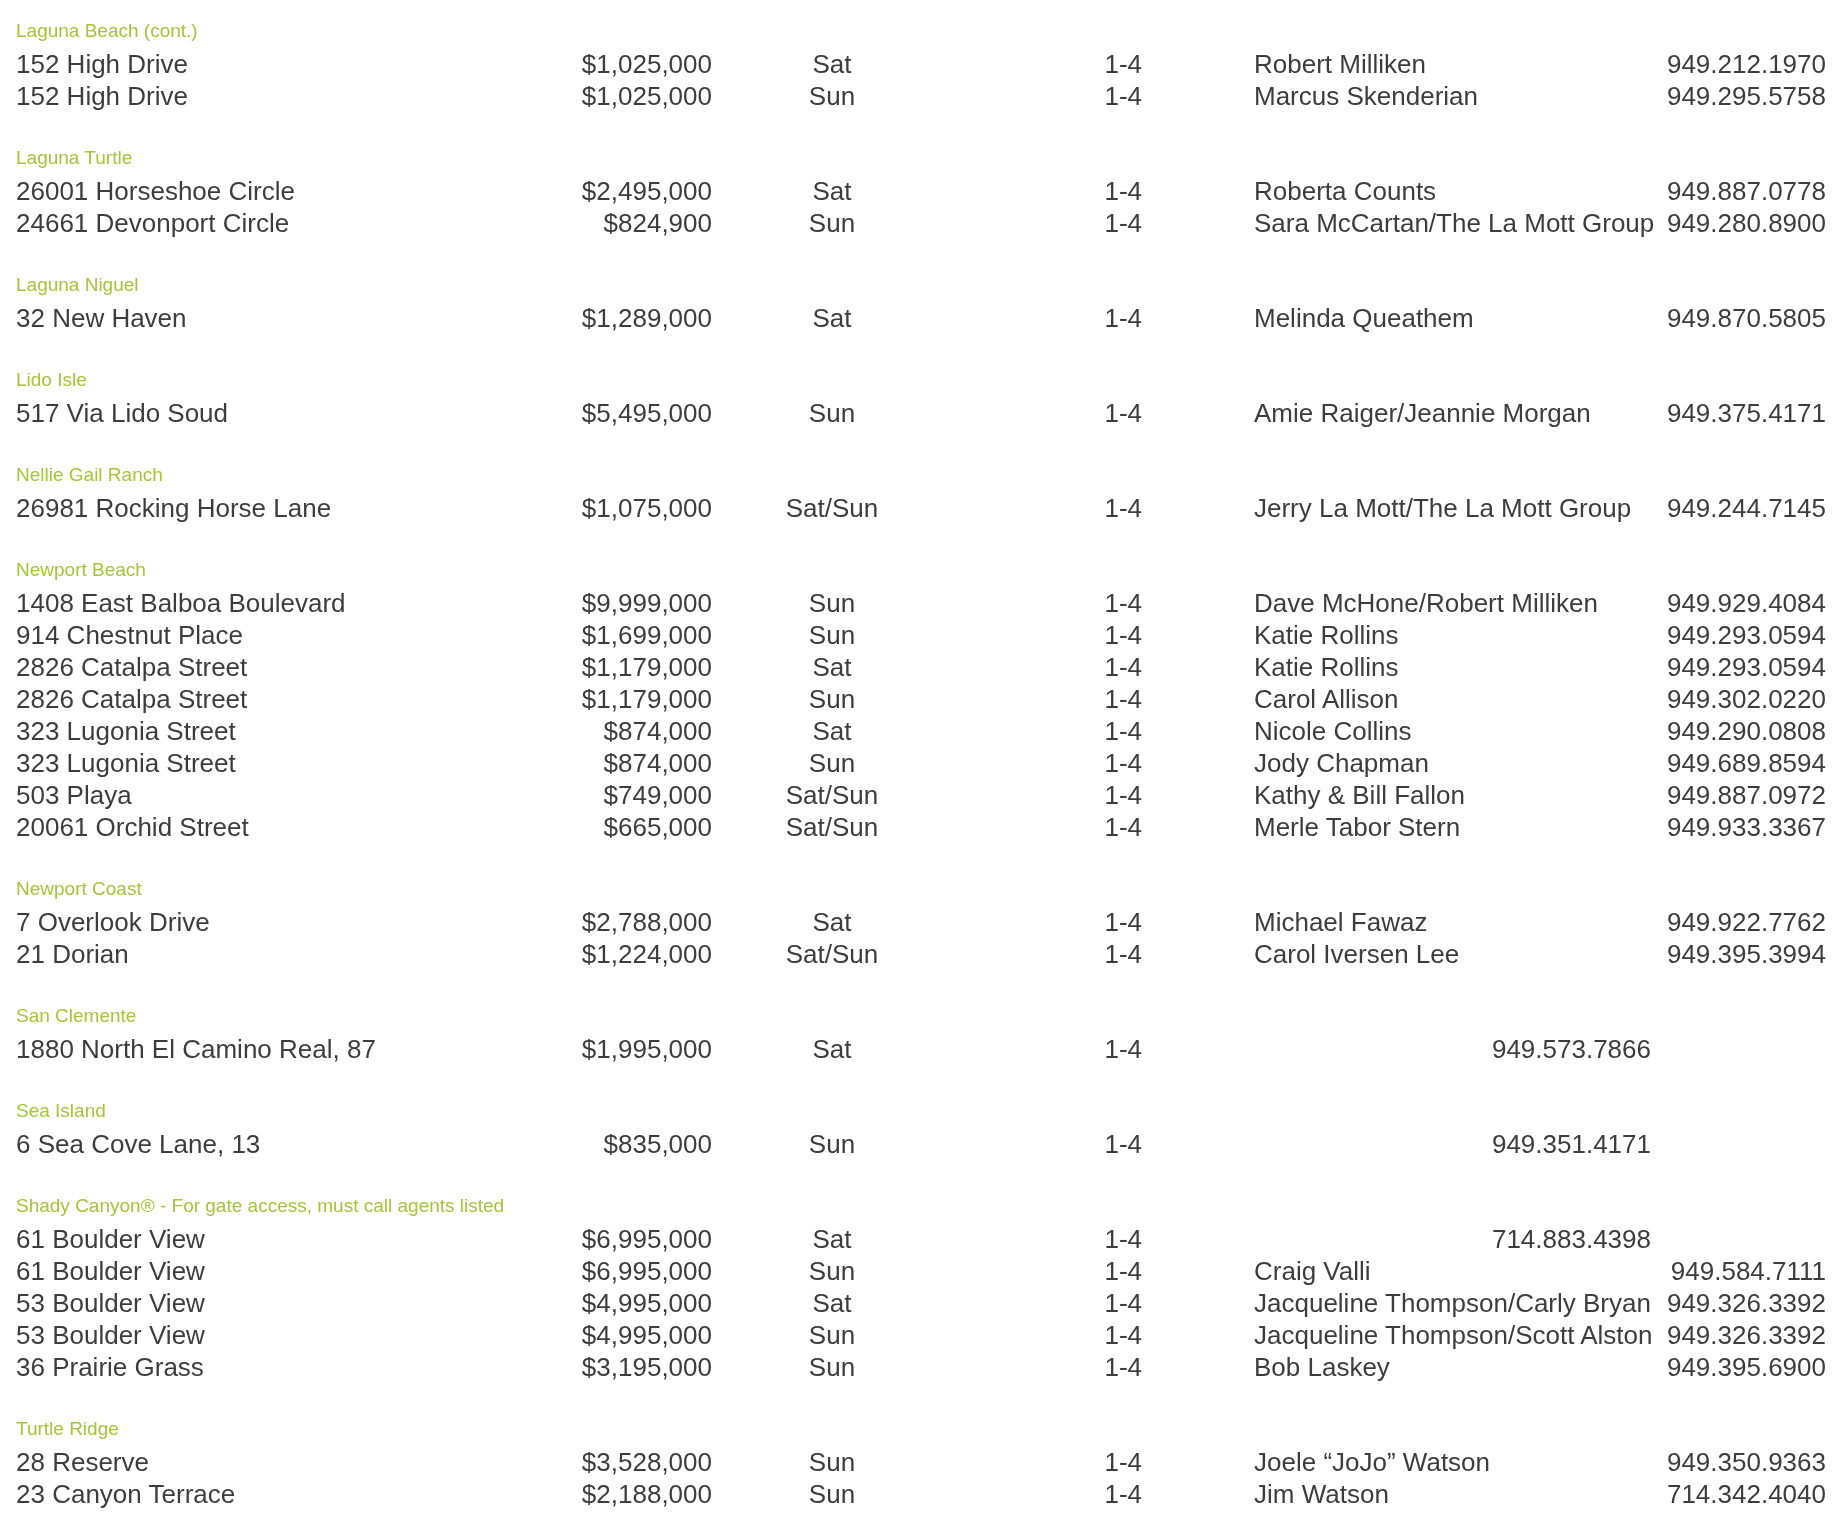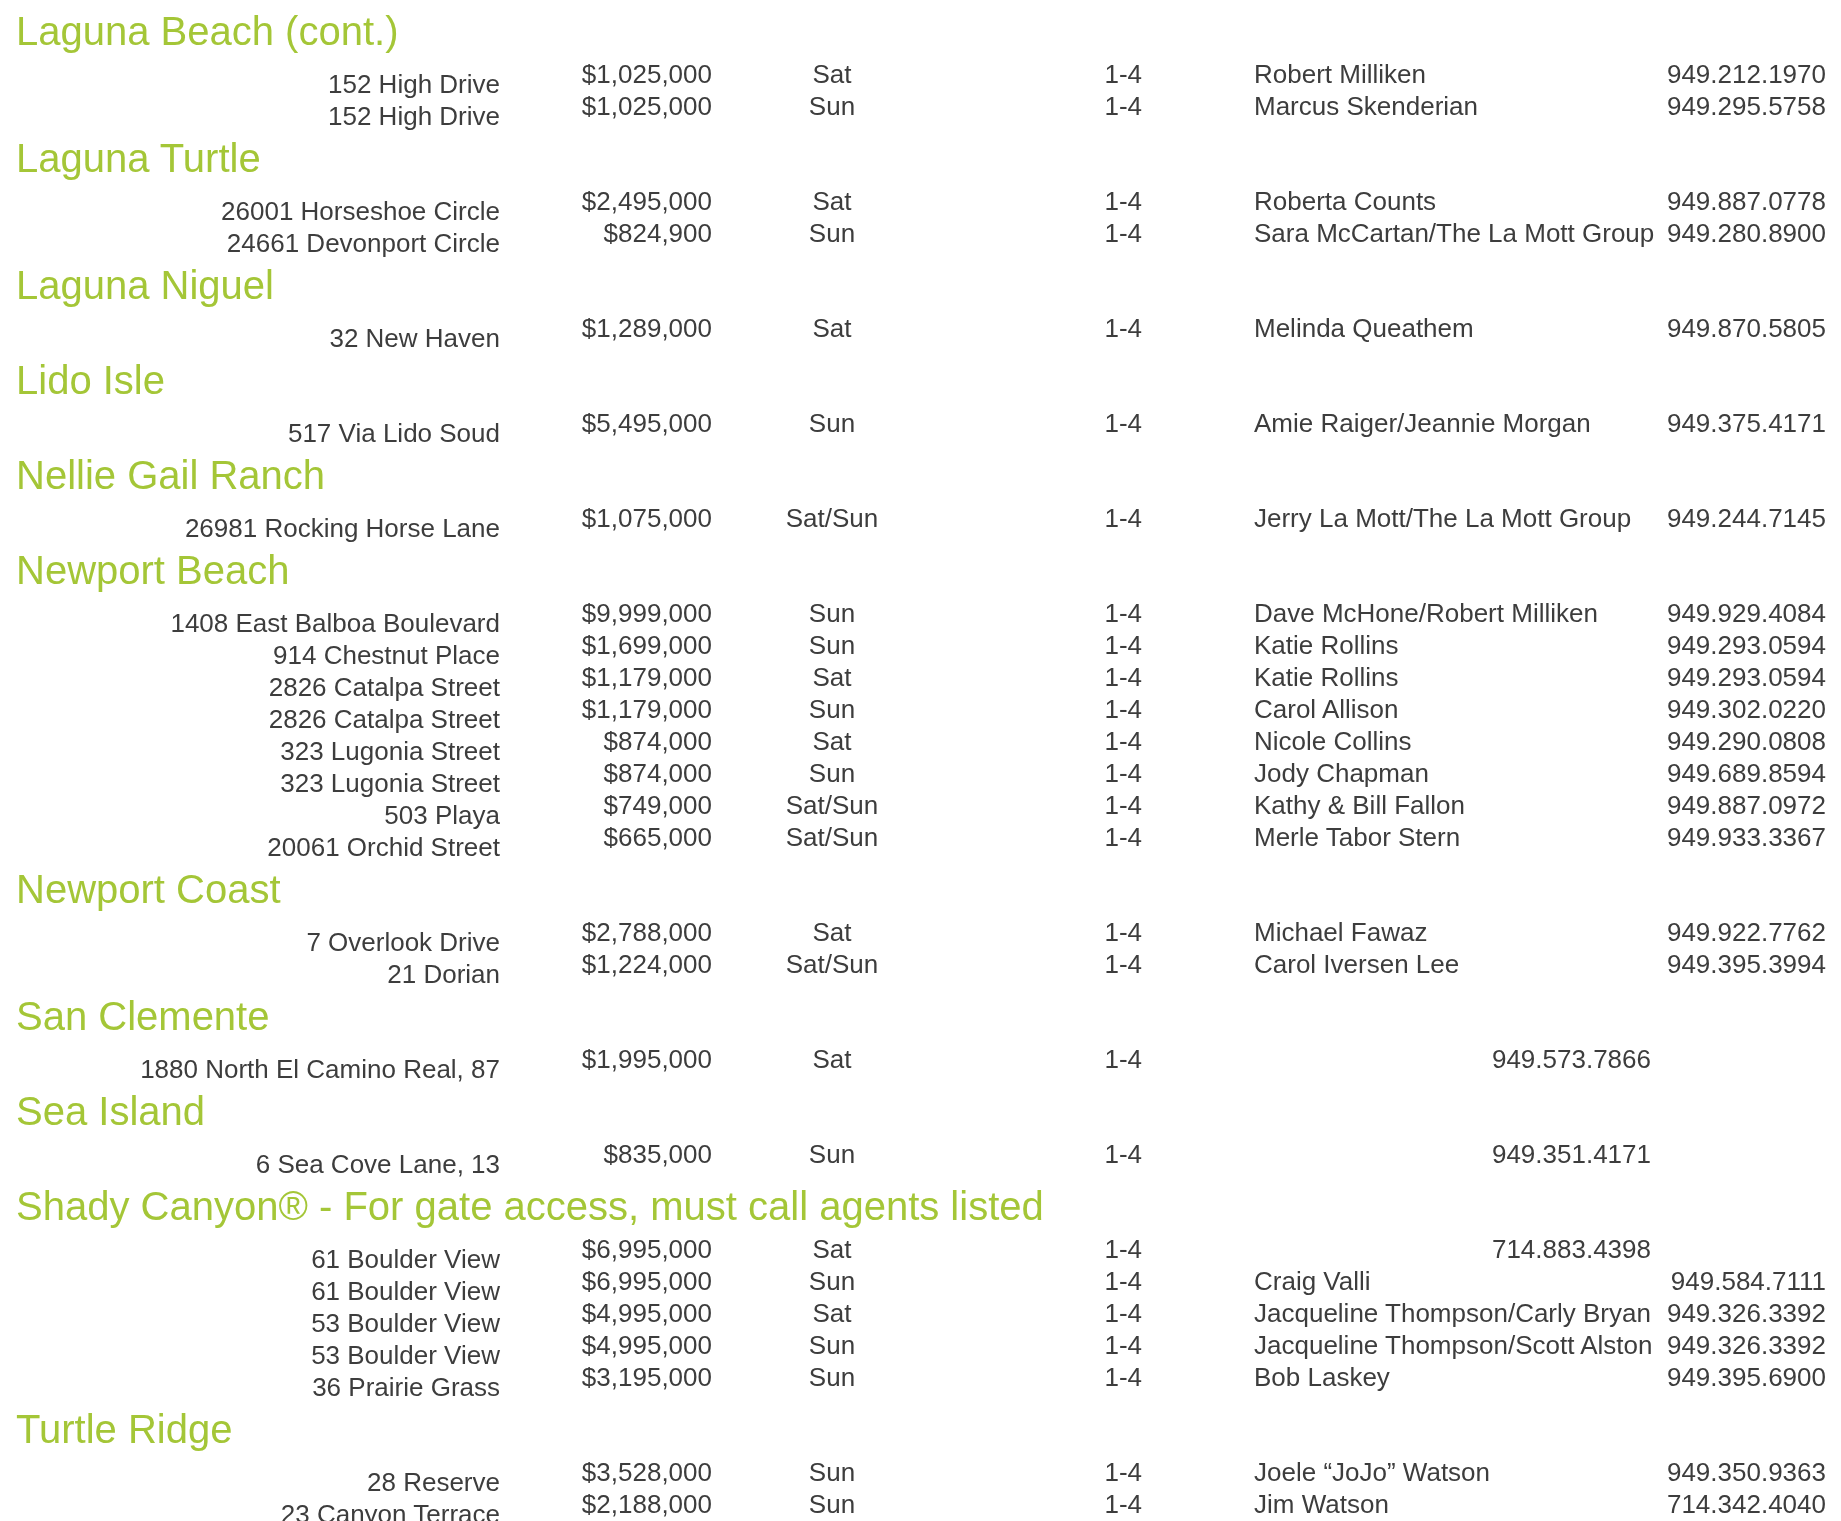--- a/index.html
+++ b/index.html
@@ -20,36 +20,36 @@
   .page {
     width: 1841px;
     height: 1521px;
     padding: 14px 15px 0 16px;
   }
   .city-section {
     margin: 0 0 29px 0;
   }
   .city-header {
     margin: 0;
-    font-size: 40px;
+    font-size: 19px;
     line-height: 34px;
     font-weight: normal;
     color: var(--green);
     white-space: nowrap;
   }
   .listing-row {
     display: grid;
     grid-template-columns: 484px 212px 240px 190px minmax(0,1fr) 175px;
     height: 32px;
     align-items: center;
     font-size: 26px;
     line-height: 32px;
   }
   .cell { white-space: nowrap; overflow: visible; }
-  .cell-address { text-align: right; margin-top: 20px; }
+  .cell-address { text-align: left; }
   .cell-price   { text-align: right; margin-left: 23px; }
   .cell-day     { text-align: center; }
   .cell-time    { text-align: right; }
   .cell-agent   { text-align: left; padding-left: 112px; }
   .cell-phone   { text-align: right; }
 </style>
 </head>
 <body>
 
 <div class="page">

